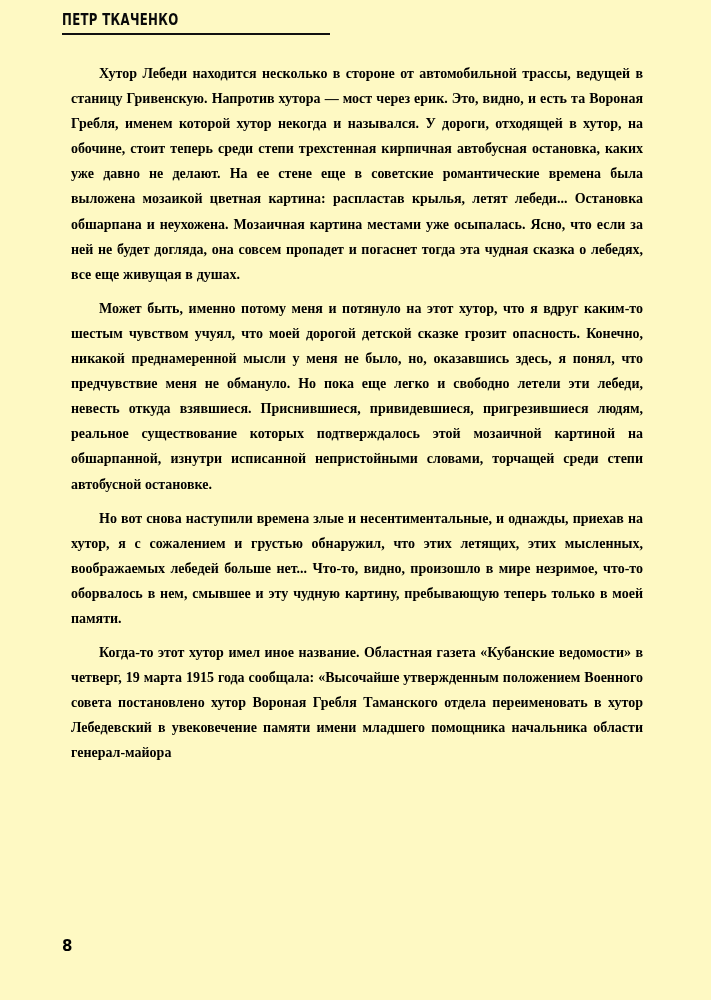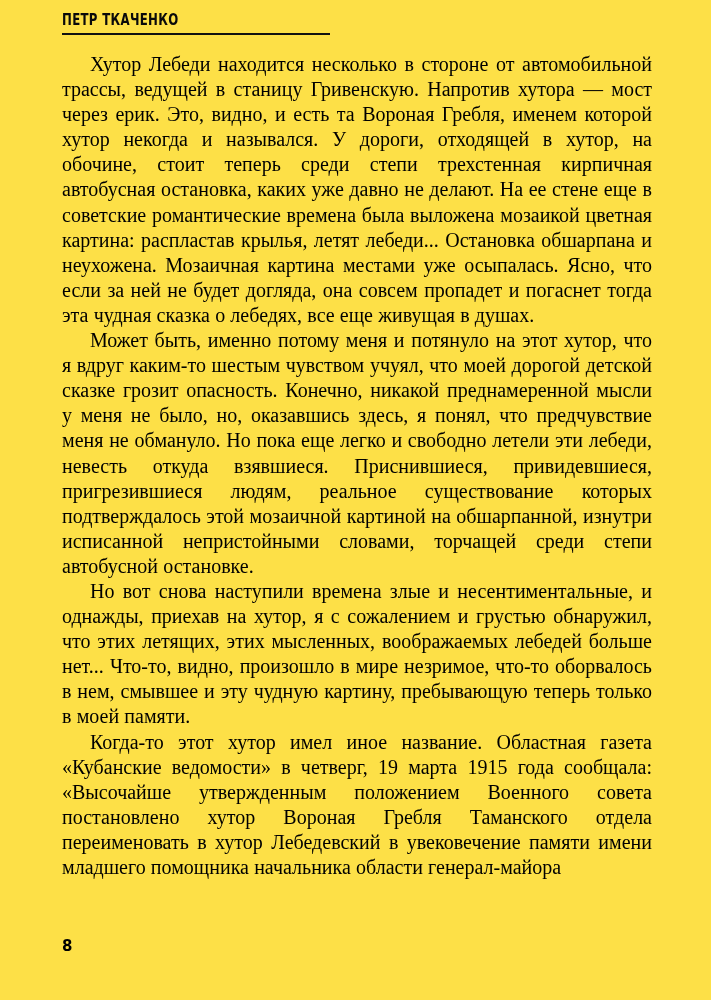--- a/index.html
+++ b/index.html
@@ -14,21 +14,21 @@
     position: relative;
     overflow: hidden;
     font-family: "Liberation Serif", "DejaVu Serif", serif;
     color: #000000;
     -webkit-font-smoothing: none;
   }
 
   .page {
     position: absolute;
     inset: 0;
-    background: #fde047;
+    background: #fef9c3;
   }
 
   
   .running-head {
     position: absolute;
     left: 62px;
     top: 12px;
     width: 590px;
   }
   .running-head-title {
@@ -51,28 +51,29 @@
   }
 
   
   .body-text {
     position: absolute;
     left: 62px;
     top: 52px;
     width: 590px;
   }
   .para {
-    margin: 0;
+    margin: 9px;
     text-indent: 28px;
     text-align: justify;
     text-justify: inter-word;
-    font-size: 20px;
+    font-size: 14px;
     line-height: 25.1px;
     word-spacing: 0.2px;
     hyphens: manual;
+    font-weight: bold;
   }
   .para:last-child {
     text-align: justify;
   }
 
   
   .folio {
     position: absolute;
     left: 62px;
     top: 938px;

